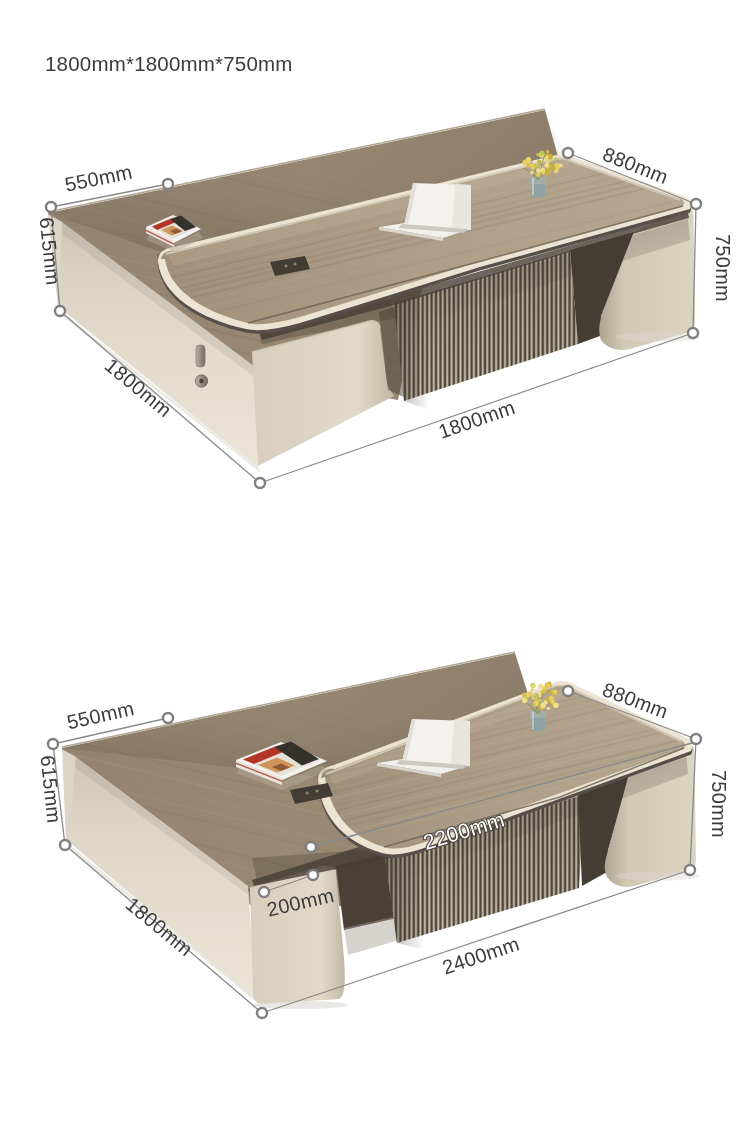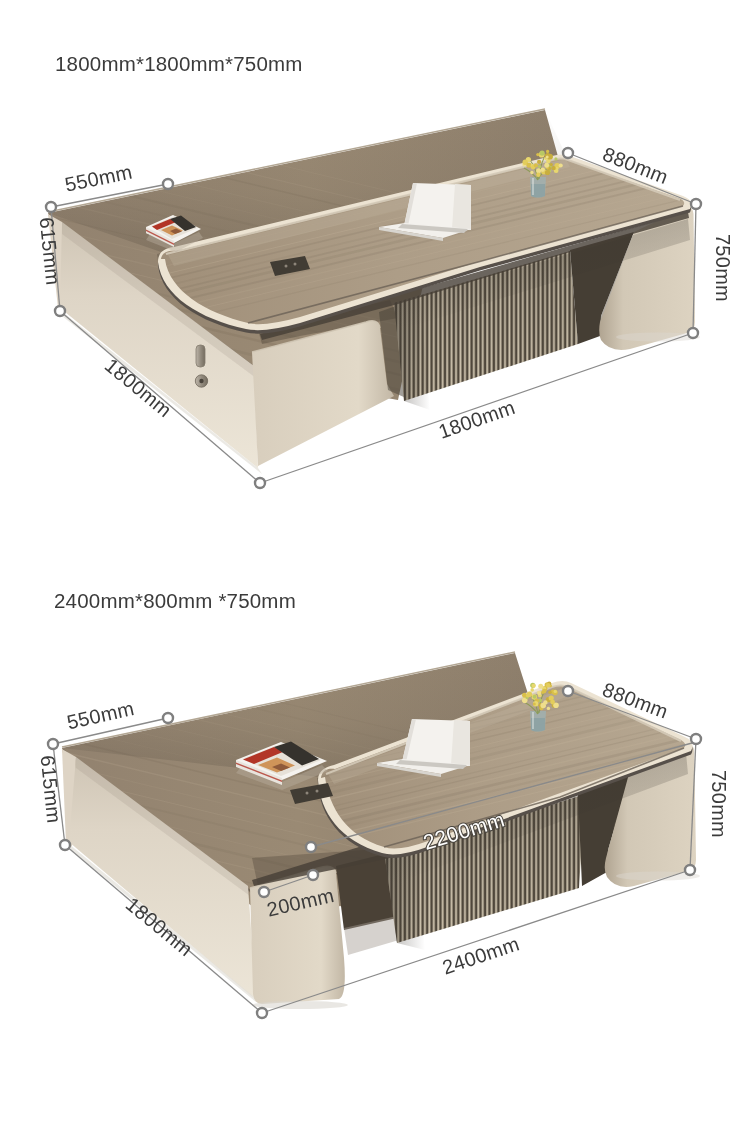--- a/index.html
+++ b/index.html
@@ -4,23 +4,22 @@
 <style>
 html,body{margin:0;padding:0;background:#ffffff;}
 .page{position:relative;width:750px;height:1123px;background:#fff;overflow:hidden;
  font-family:"Liberation Sans", sans-serif;}
 .lbl{position:absolute;font-size:20.5px;color:#3b3b3b;letter-spacing:0.2px;}
 </style>
 </head>
 <body>
 <div class="page">
 
-<div class="lbl" style="left:55px;top:52px;">1800mm*1800mm*750mm</div>
-
-<div class="lbl" style="left:54px;top:589px;">2400mm*800mm *750mm</div>
+<div class="lbl" style="left:45px;top:52px;">1800mm*1800mm*750mm</div>
+
 
 <svg width="750" height="1123" viewBox="0 0 750 1123" style="position:absolute;left:0;top:0;">
 <defs>
 <linearGradient id="woodTop" x1="0" y1="0" x2="1" y2="0">
  <stop offset="0" stop-color="#a08f79"></stop>
           <stop offset="0.45" stop-color="#ad9d87"></stop>
           <stop offset="1" stop-color="#b6a791"></stop>
 </linearGradient>
 <linearGradient id="woodRet" x1="0" y1="0" x2="1" y2="0">
  <stop offset="0" stop-color="#92826f"></stop>

